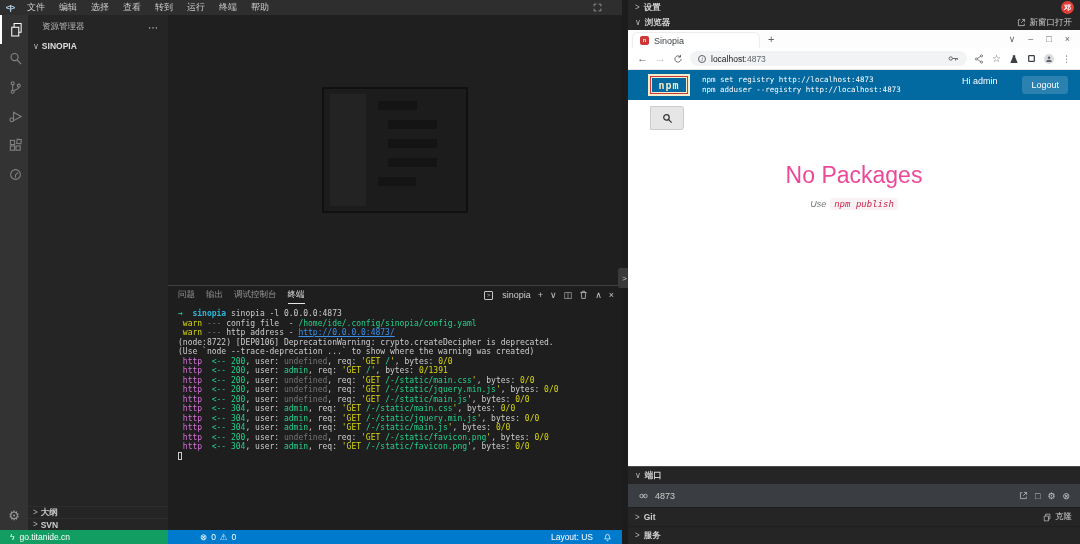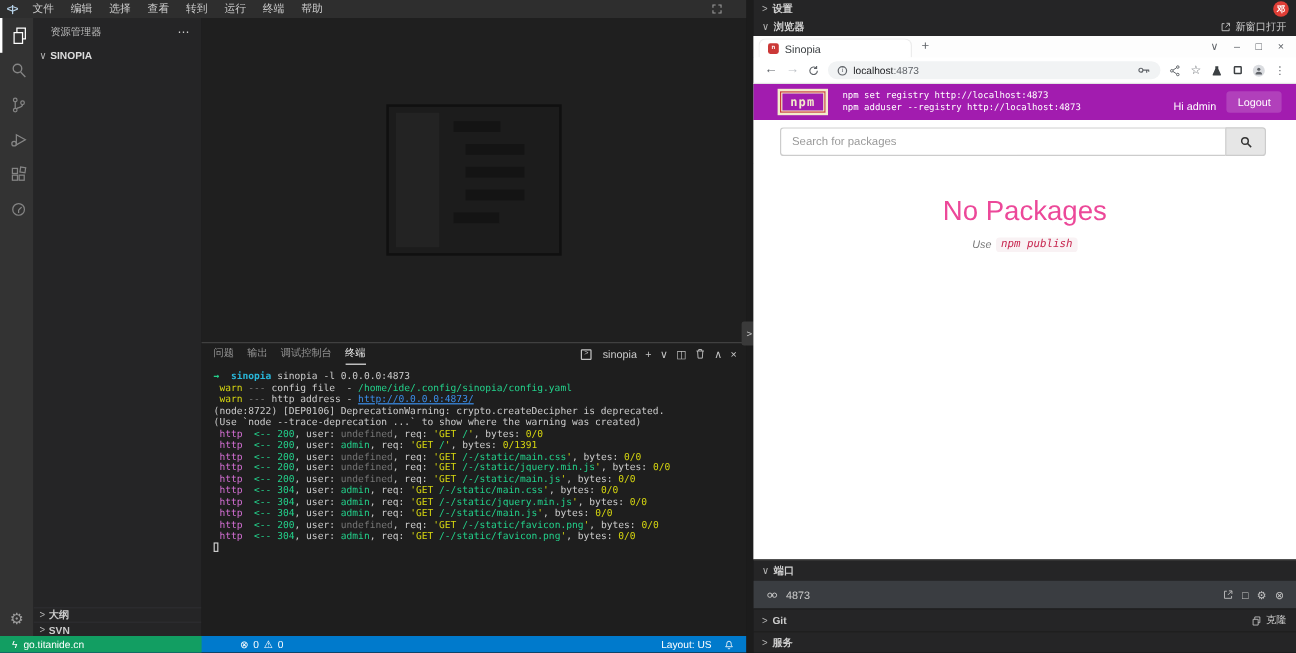--- a/index.html
+++ b/index.html
@@ -90,24 +90,24 @@
   .nav-glyph { font-size:11px; line-height:1; }
   .nav-glyph.dis { color:#bdc1c6; }
   .url-pill { flex:1; height:15px; background:#f1f3f4; border-radius:8px; display:flex; align-items:center; gap:5px; padding:0 8px; font-size:8.5px; color:#202124; }
   .info-badge { width:8px; height:8px; border:1px solid #5f6368; border-radius:50%; font-size:6px; line-height:6px; text-align:center; color:#5f6368; font-family:"Liberation Serif",serif; font-style:italic; }
   .url-port { color:#5f6368; }
   .bar-icons { display:flex; align-items:center; gap:8px; }
   .star-glyph { font-size:10px; }
   .profile-dot { width:10px; height:10px; border-radius:50%; background:#dadce0; display:flex; align-items:center; justify-content:center; }
   .kebab { font-size:9px; color:#5f6368; }
 
-  .npm-bar { height:30px; background:#a21caf; display:flex; align-items:center; gap:12px; padding:0 12px 0 20px; color:#ffffff; flex:0 0 auto; }
+  .npm-bar { height:30px; background:#0369a1; display:flex; align-items:center; gap:12px; padding:0 12px 0 20px; color:#ffffff; flex:0 0 auto; }
   .npm-logo { width:42px; height:22px; border:2px solid #f3ecca; box-shadow:inset 0 0 0 1px #cb3837, inset 0 0 0 2px #f3ecca; display:flex; align-items:center; justify-content:center; color:#f3ecca; font-family:"DejaVu Sans Mono",monospace; font-weight:bold; font-size:10px; letter-spacing:1px; }
   .npm-cmds { font-family:"DejaVu Sans Mono",monospace; font-size:7.5px; line-height:10px; color:#ffffff; }
-  .npm-right { margin-left:auto; display:flex; align-items:flex-end; gap:9px; font-size:9px; }
+  .npm-right { margin-left:auto; display:flex; align-items:flex-start; gap:25px; font-size:9px; }
   .logout-btn { background:rgba(255,255,255,.16); border:none; color:#fff; font-size:9px; padding:4px 9px; border-radius:3px; font-family:inherit; }
 
   .search-area { background:#ffffff; padding:6px 25px 6px 22px; display:flex; flex:0 0 auto; }
   .search-input { flex:1; height:24px; border:1px solid #cccccc; border-right:none; border-radius:3px 0 0 3px; padding:0 9px; font-size:9.5px; color:#555; font-family:inherit; outline:none; }
   .search-input::placeholder { color:#9a9a9a; }
   .search-btn { width:34px; height:24px; background:#e6e6e6; border:1px solid #cccccc; border-radius:0 3px 3px 0; display:flex; align-items:center; justify-content:center; }
 
   .browser-content { flex:1; background:#ffffff; display:flex; flex-direction:column; align-items:center; padding-top:26px; }
   .no-packages { font-size:23px; color:#ec4899; }
   .hint-row { margin-top:9px; font-size:9px; color:#777777; display:flex; align-items:center; gap:4px;font-style:italic; }
@@ -388,21 +388,20 @@
           <div>npm set registry http://localhost:4873</div>
           <div>npm adduser --registry http://localhost:4873</div>
         </div>
         <div class="npm-right">
           <span>Hi admin</span>
           <button class="logout-btn">Logout</button>
         </div>
       </div>
 
       <div class="search-area">
-        <input class="search-input" type="text" placeholder="Search for packages" style="">
         <div class="search-btn">
           <svg width="11" height="11" viewBox="0 0 16 16" fill="none" stroke="#333333" stroke-width="1.8">
               <circle cx="6.5" cy="6.5" r="4"></circle>
               <path d="M9.6 9.6L14 14"></path>
             </svg>
         </div>
       </div>
 
       <div class="browser-content">
         <div class="no-packages">No Packages</div>

